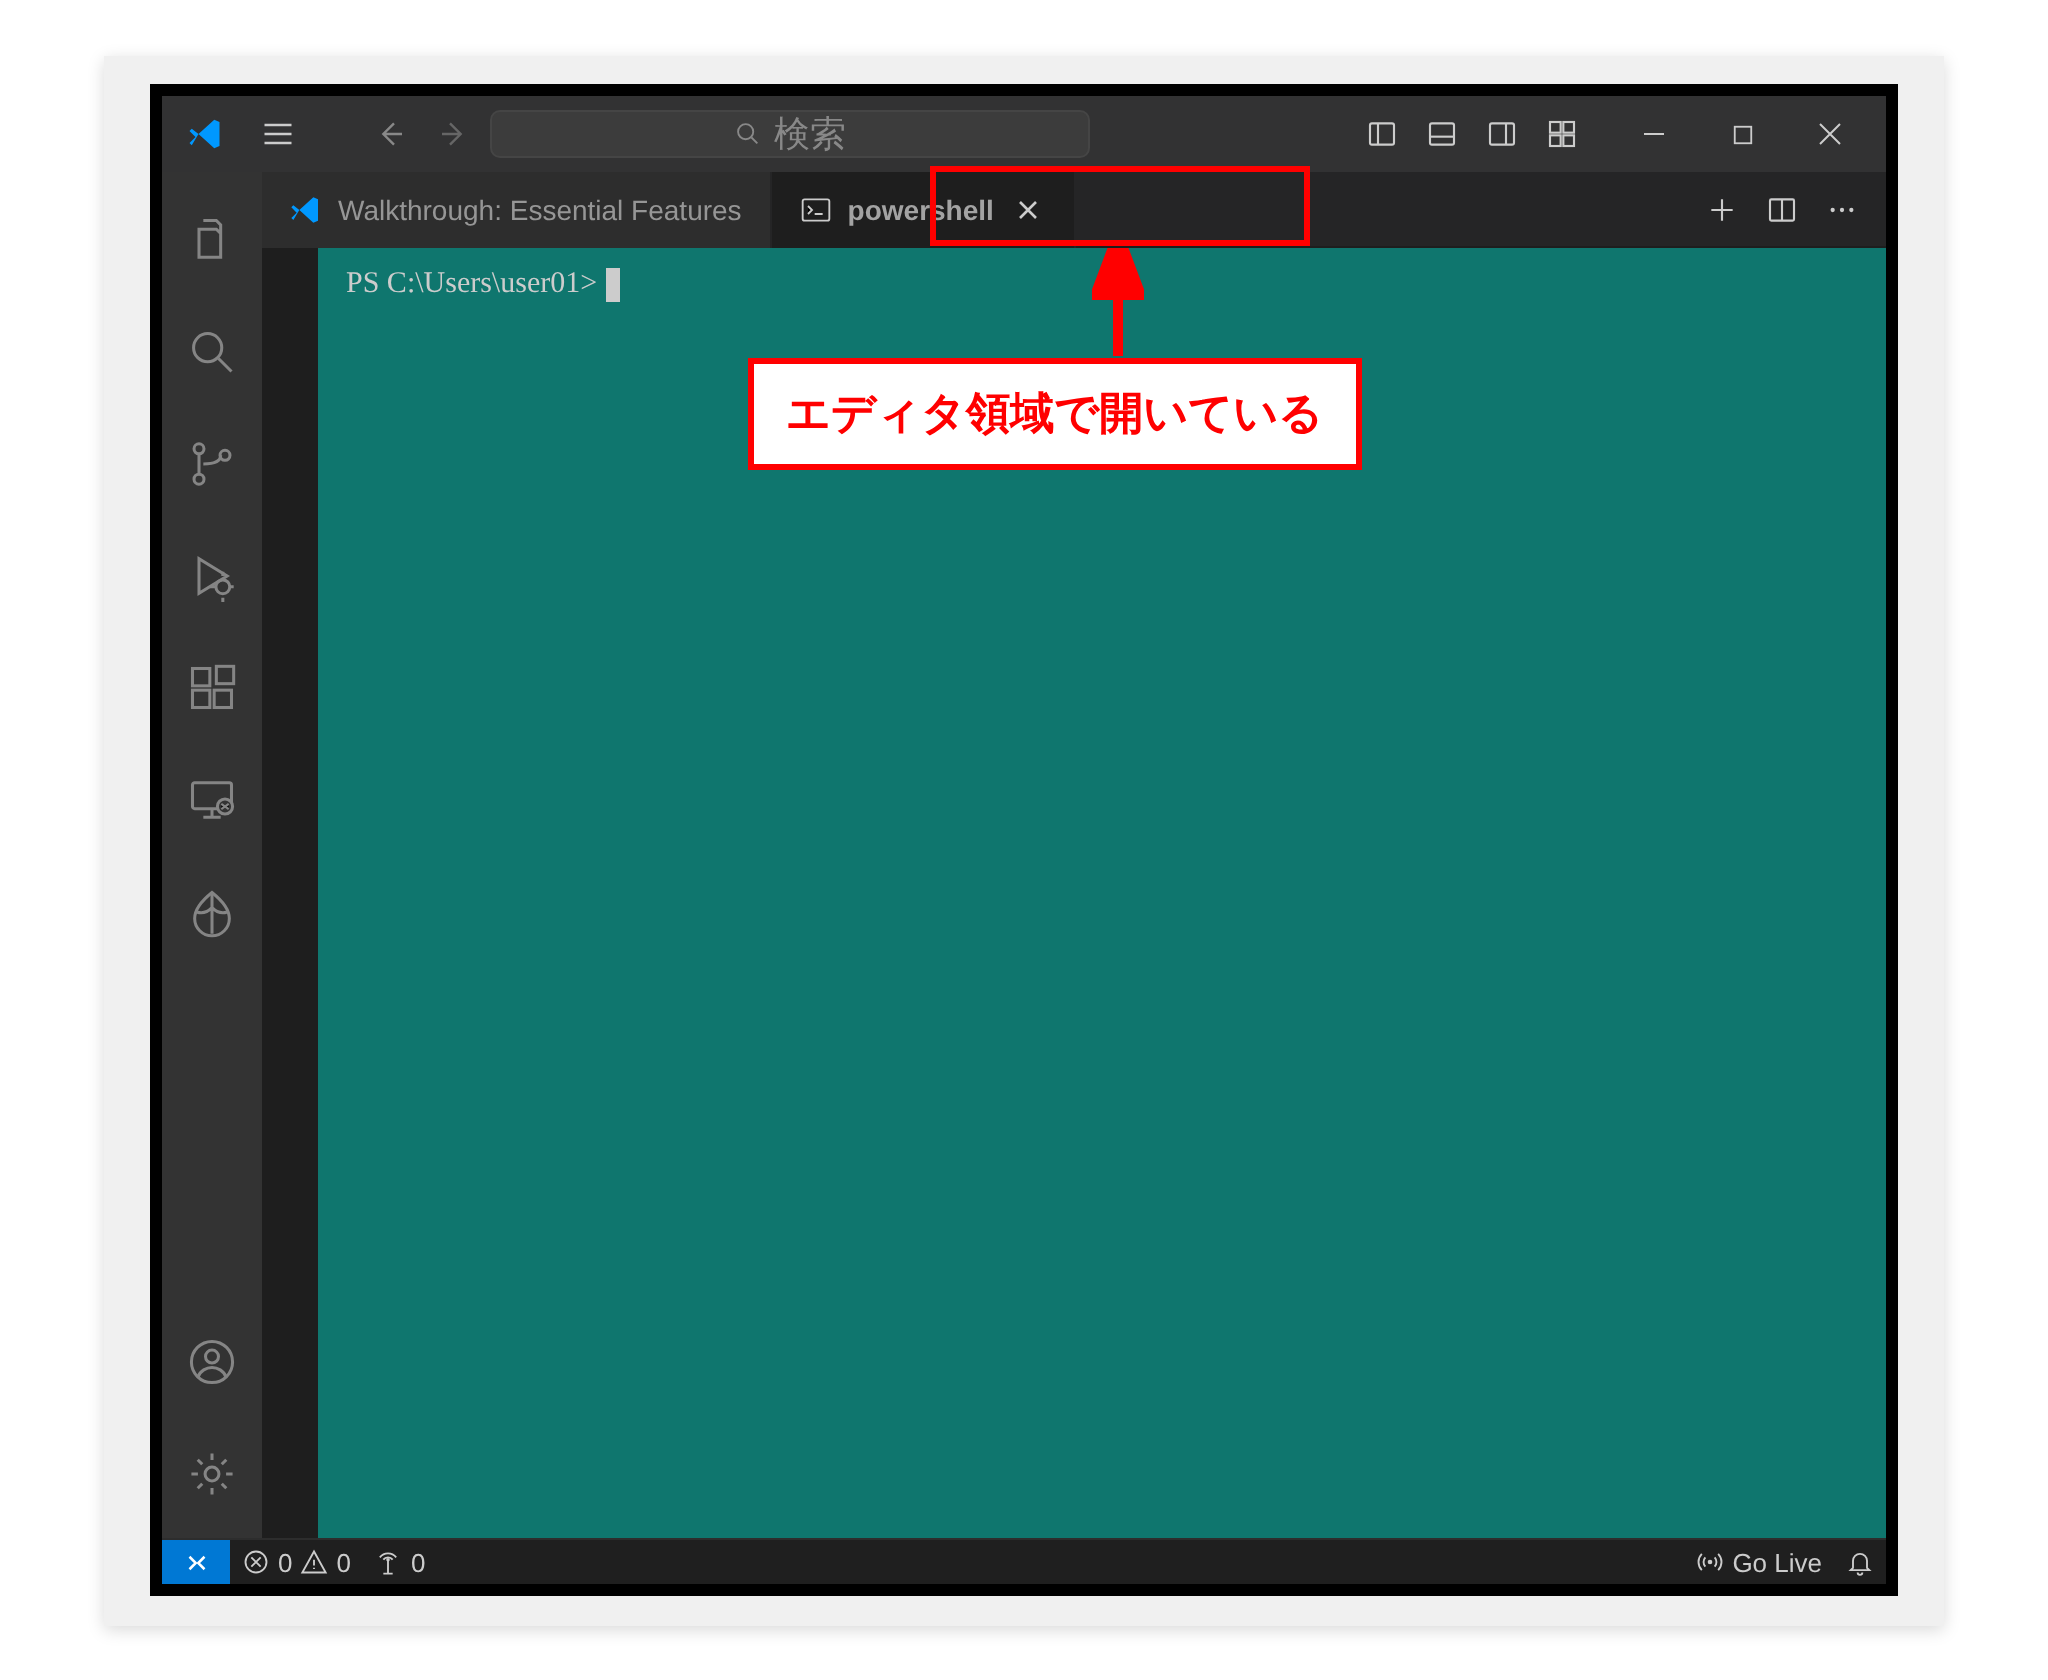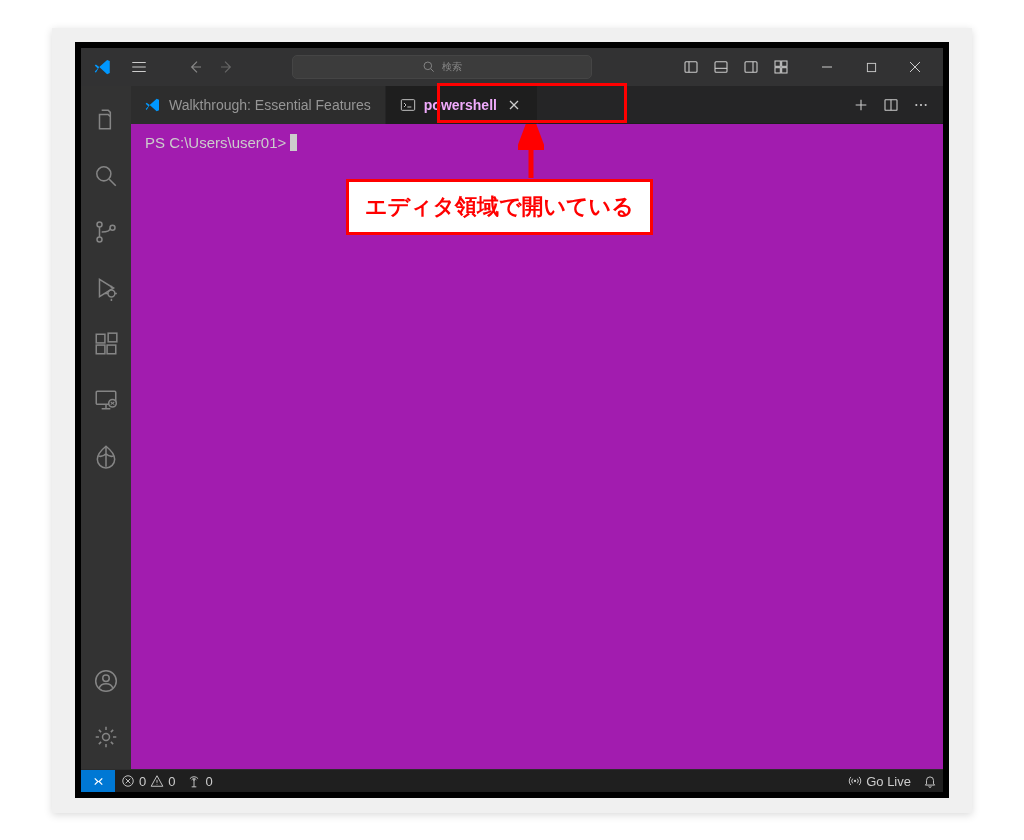--- a/index.html
+++ b/index.html
@@ -49,22 +49,21 @@
     flex: 0 0 300px;
     height: 24px;
     background: #3c3c3c;
     border: 1px solid #454545;
     border-radius: 5px;
     display: flex;
     align-items: center;
     justify-content: center;
     gap: 6px;
     color: #888;
-    font-size: 10px;
-    margin-left: 47px;
+    font-size: 18px;
   }
   .titlebar .spacer { flex: 1; }
   .title-icons { display:flex; gap: 2px; margin-right: 6px; }
   .title-icon { width: 28px; height: 28px; display:flex; align-items:center; justify-content:center; }
   .win-controls { display:flex; }
   .win-btn { width: 44px; height: 38px; display:flex; align-items:center; justify-content:center; color:#ccc; }
   
   .body {
     flex: 1;
     display: flex;
@@ -108,35 +107,36 @@
     align-items:center;
     gap: 8px;
     padding: 0 14px;
     color: #969696;
     font-size: 14px;
     background: #2d2d2d;
     border-right: 1px solid #252526;
   }
   .tab.active {
     background: #1e1e1e;
-    color: #f0abfc;
+    color: #a3a3a3;
   }
   .tab-icon { display:flex; align-items:center; }
   .tab-close { width: 18px; height:18px; display:flex; align-items:center; justify-content:center; color:#ccc; }
   .tabrow .flex { flex:1; }
   .tab-actions { display:flex; gap:6px; padding: 0 10px; }
   .tab-action { width:24px; height:24px; display:flex; align-items:center; justify-content:center; color:#ccc; }
   .editor {
     flex: 1;
-    background: #a21caf;
+    background: #0f766e;
     padding: 10px 14px;
     color: #ccc;
-    font-family: Liberation Sans, sans-serif;
+    font-family: Liberation Serif, serif;
     font-size: 15px;
     position: relative;
+    margin-left: 28px;
   }
   .editor .prompt { display:flex; align-items:center; gap:2px; }
   .cursor {
     width: 7px;
     height: 17px;
     background: #ccc;
     display:inline-block;
     margin-left: 2px;
   }
   

